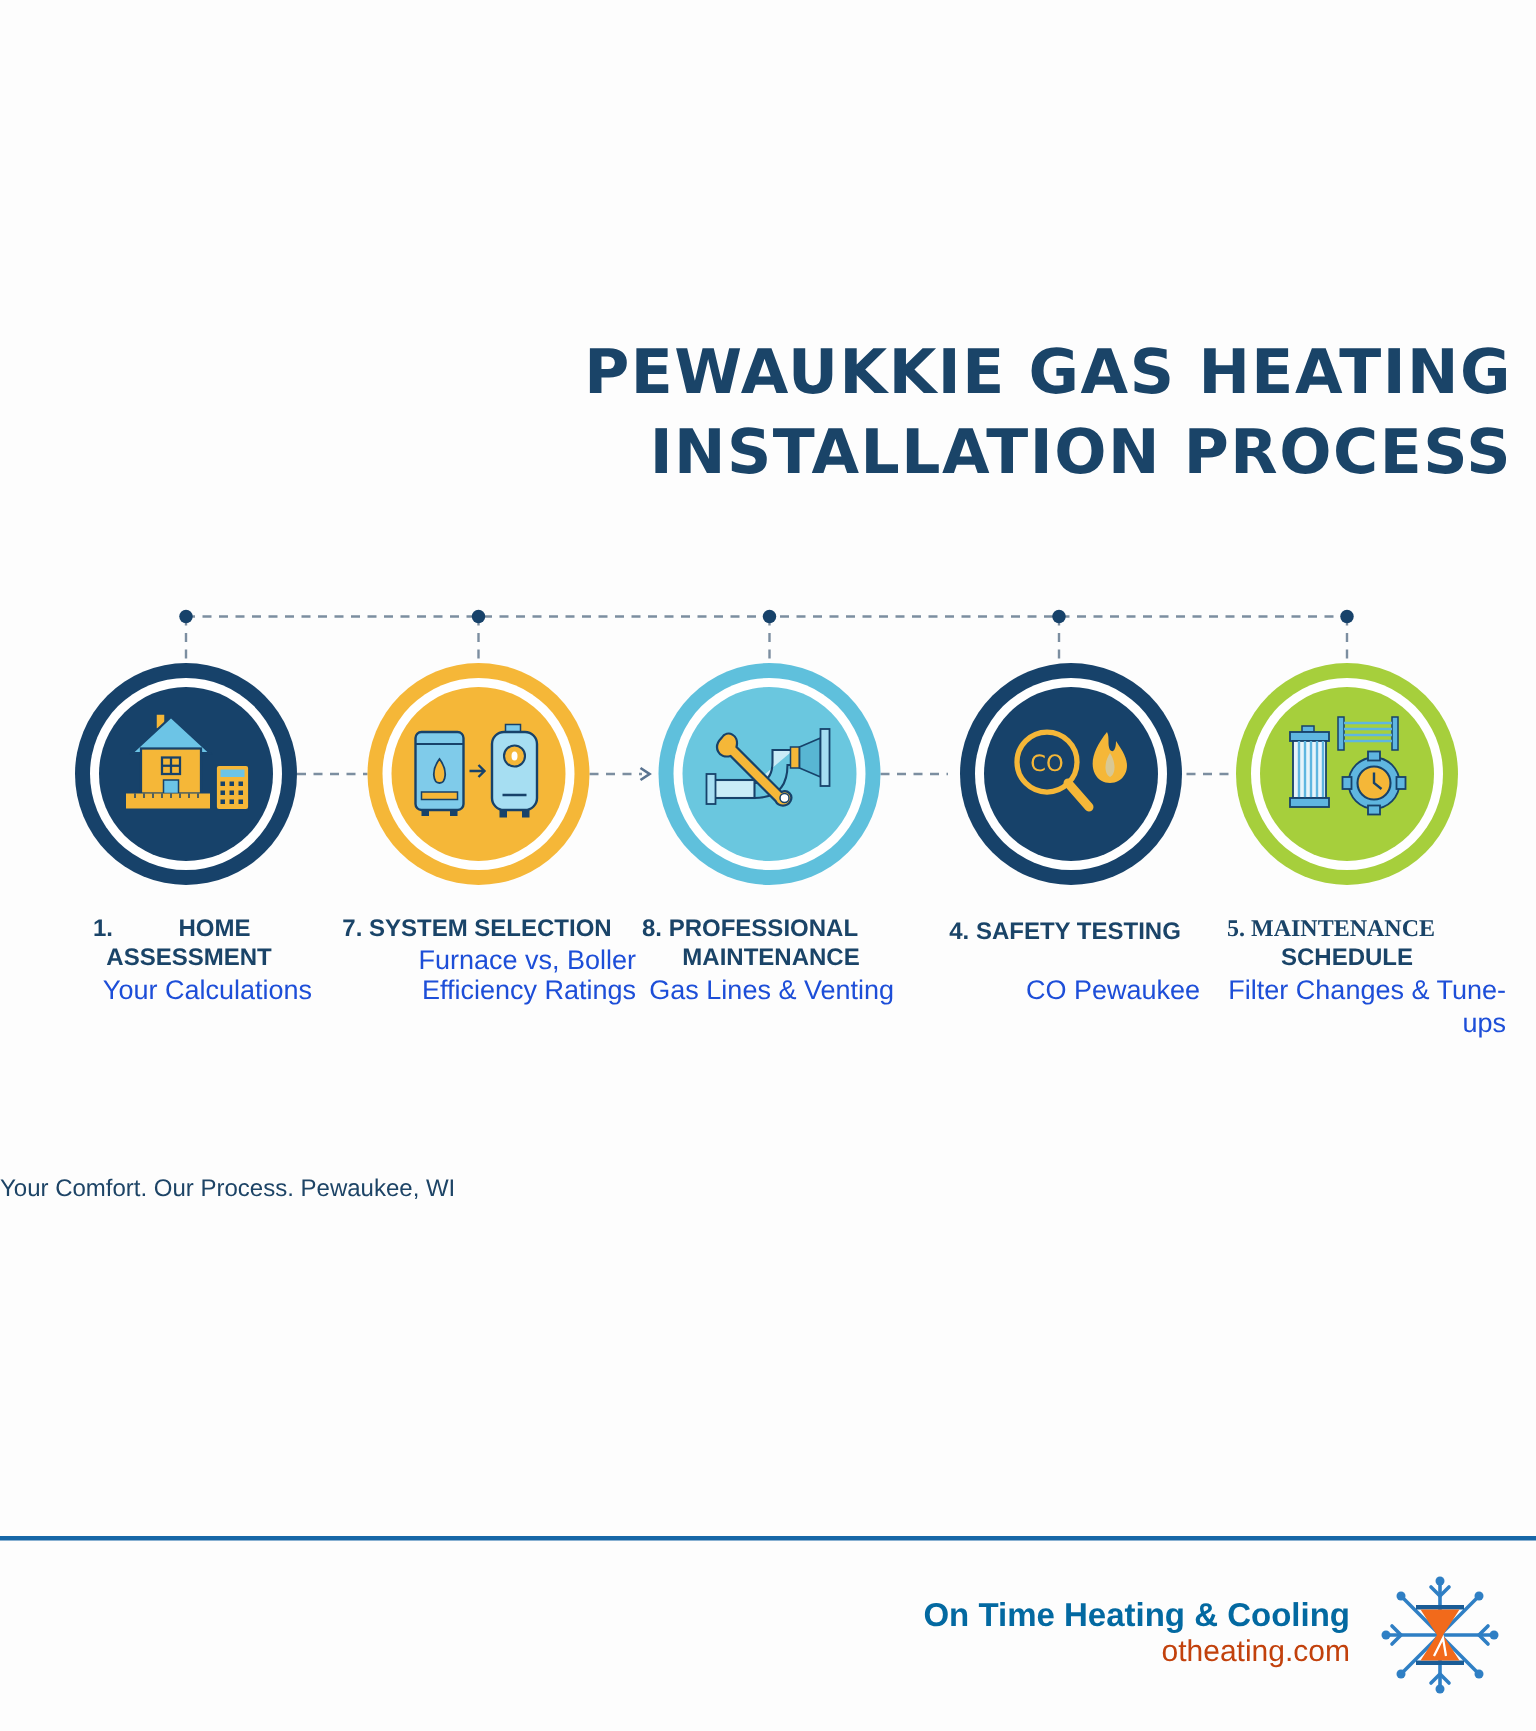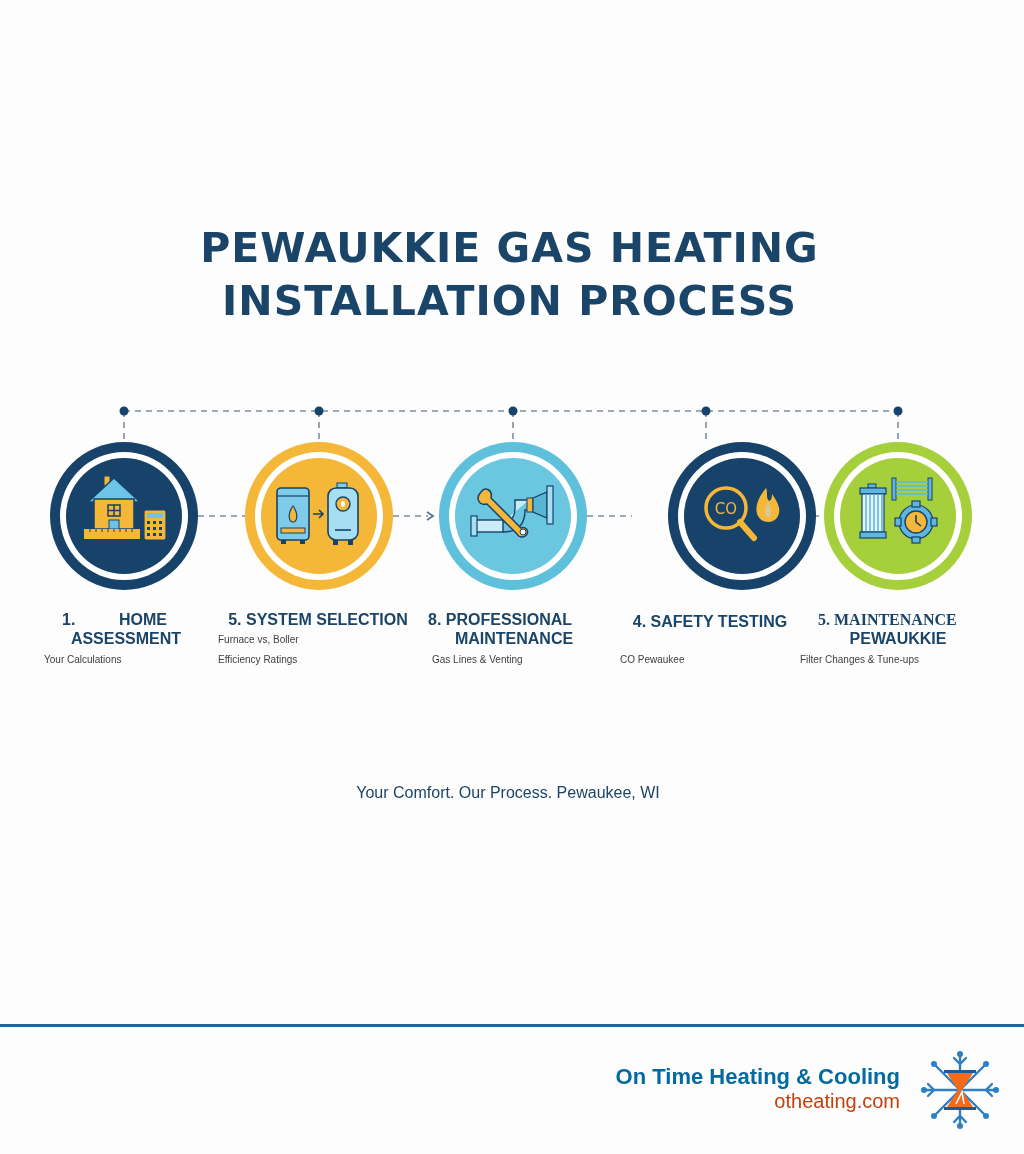--- a/index.html
+++ b/index.html
@@ -1,34 +1,34 @@
 <!DOCTYPE html>
 <html><head>
 <meta charset="utf-8">
 <style>
   * { margin:0; padding:0; box-sizing:border-box; }
   html, body { width:1024px; height:1154px; background:#fdfdfd; overflow:hidden; }
   body { position:relative; font-family:"Liberation Sans", "DejaVu Sans", sans-serif; color:#173f63; }
   .title {
-    position:absolute; left:0; top:222px; width:1008px; text-align:center;
+    position:absolute; left:0; top:222px; width:1008px; text-align:right;
     font-family:"DejaVu Sans", sans-serif; font-weight:bold;
     font-size:41px; line-height:53px; color:#1a4468; letter-spacing:1px;padding-left:11px;
   }
   .title span { display:block; }
   svg.connectors { position:absolute; left:0; top:0; width:1024px; height:1154px; pointer-events:none; }
   .circle-wrap { position:absolute; width:148px; height:148px; border-radius:50%; }
   .circle-ring { position:absolute; inset:0; border-radius:50%; }
   .circle-white { position:absolute; inset:10px; border-radius:50%; background:#fff; }
   .circle-inner { position:absolute; inset:16px; border-radius:50%; display:flex; align-items:center; justify-content:center; }
   .circle-inner svg { width:100px; height:100px; }
   .step-label {
     position:absolute; text-align:center; font-weight:bold; font-size:16px; line-height:19px; color:#1a4468;
   }
-  .step-sub { position:absolute; text-align:left; font-size:10px; line-height:22px; color:#404040; }
-  .tagline { position:absolute; left:0; width:1016px; top:784px; text-align:center; font-size:16px; color:#1d4466; }
+  .step-sub { position:absolute; text-align:right; font-size:18px; line-height:22px; color:#1d4ed8; }
+  .tagline { position:absolute; left:0; width:1016px; top:784px; text-align:left; font-size:16px; color:#1d4466; }
   .footer-line { position:absolute; left:0; top:1024px; width:1024px; height:3px; }
   .brand-name { position:absolute; right:124px; top:1064px; font-weight:bold; font-size:22px; color:#0369a1; }
   .brand-url { position:absolute; right:124px; top:1090px; font-size:20px; color:#c2410c; }
   .brand-logo { position:absolute; left:920px; top:1050px; width:80px; height:80px; }
 </style>
 </head>
 <body>
 
 <div class="title">
   <span>PEWAUKKIE GAS HEATING</span>
@@ -132,21 +132,21 @@
       <path d="M40 66 Q62 66 62 44 L66 44" stroke="#17426a" stroke-width="1.4" fill="none"></path>
       <rect x="64" y="32" width="6" height="14" fill="#f5b738" stroke="#17426a" stroke-width="1"></rect>
       <polygon points="70,32 84,26 84,52 70,46" fill="#58b6d3" stroke="#17426a" stroke-width="1.2"></polygon>
       <rect x="84" y="20" width="6" height="38" fill="#a6def2" stroke="#17426a" stroke-width="1.2"></rect>
       <path d="M18 26 C12 32 16 40 24 38 L54 68 C56 72 62 72 64 68 C66 64 62 60 58 62 L28 32 C30 24 22 20 18 26 Z" fill="#f5b738" stroke="#17426a" stroke-width="1.5"></path>
       <circle cx="60" cy="66" r="3" fill="#fff" stroke="#17426a" stroke-width="1"></circle>
     </svg>
   </div>
 </div>
 
-<div class="circle-wrap" style="left:668px; top:442px;">
+<div class="circle-wrap" style="left:640px; top:442px;">
   <div class="circle-ring" style="background:#17426a;"></div>
   <div class="circle-white"></div>
   <div class="circle-inner" style="background:#17426a;">
     <svg viewBox="0 0 100 100">
       <circle cx="34" cy="42" r="20" fill="none" stroke="#f5b738" stroke-width="3.5"></circle>
       <text x="34" y="48" text-anchor="middle" font-family="DejaVu Sans, sans-serif" font-size="15" fill="#f5b738">CO</text>
       <line x1="48" y1="56" x2="62" y2="72" stroke="#f5b738" stroke-width="6" stroke-linecap="round"></line>
       <path d="M74 22 C66 32 62 42 66 50 C70 58 82 58 86 50 C90 42 84 34 80 28 C80 34 78 36 76 34 C74 30 76 26 74 22 Z" fill="#f5b738"></path>
       <path d="M76 36 C72 42 72 50 76 52 C80 50 80 42 76 36 Z" fill="#d8c894"></path>
     </svg>
@@ -188,33 +188,33 @@
       <path d="M68 49 L68 56 L73 60" stroke="#17426a" stroke-width="1.6" fill="none"></path>
     </svg>
   </div>
 </div>
 
 <div class="step-label" style="left:62px; top:610px; width:40px; text-align:left;">1.</div>
 <div class="step-label" style="left:62px; top:610px; width:124px; padding-left:38px;">HOME</div>
 <div class="step-label" style="left:52px; top:629px; width:148px;">ASSESSMENT</div>
 <div class="step-sub" style="left:44px; top:649px; width:164px;">Your Calculations</div>
 
-<div class="step-label" style="left:218px; top:610px; width:200px;">5. SYSTEM SELECTION</div>
+<div class="step-label" style="left:218px; top:610px; width:200px;">7. SYSTEM SELECTION</div>
 <div class="step-sub" style="left:218px; top:629px; width:206px;">Furnace vs, Boller</div>
 <div class="step-sub" style="left:218px; top:649px; width:206px;">Efficiency Ratings</div>
 
 <div class="step-label" style="left:428px; top:610px; width:160px; text-align:left;">8. PROFESSIONAL</div>
 <div class="step-label" style="left:432px; top:629px; width:164px;">MAINTENANCE</div>
 <div class="step-sub" style="left:432px; top:649px; width:164px;">Gas Lines &amp; Venting</div>
 
 <div class="step-label" style="left:620px; top:612px; width:180px;">4. SAFETY TESTING</div>
 <div class="step-sub" style="left:620px; top:649px; width:180px;">CO Pewaukee</div>
 
 <div class="step-label" style="left:812px; top:610px; width:180px; text-align:left; padding-left:6px;font-family:Liberation Serif, serif;">5. MAINTENANCE</div>
-<div class="step-label" style="left:808px; top:629px; width:180px;">PEWAUKKIE</div>
+<div class="step-label" style="left:808px; top:629px; width:180px;">SCHEDULE</div>
 <div class="step-sub" style="left:800px; top:649px; width:204px;">Filter Changes &amp; Tune-ups</div>
 
 <div class="tagline">Your Comfort. Our Process. Pewaukee, WI</div>
 
 <div class="footer-line" style="background:#1767a7;"></div>
 <div class="brand-name">On Time Heating &amp; Cooling</div>
 <div class="brand-url">otheating.com</div>
 <svg class="brand-logo" viewBox="0 0 80 80">
   <g stroke="#2f7fc4" stroke-width="2.4" fill="none" stroke-linecap="round">
     <line x1="40" y1="4" x2="40" y2="76"></line>

